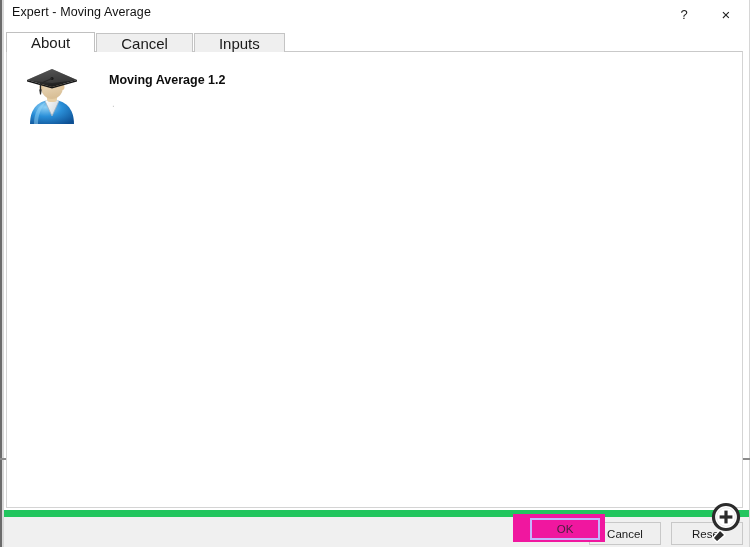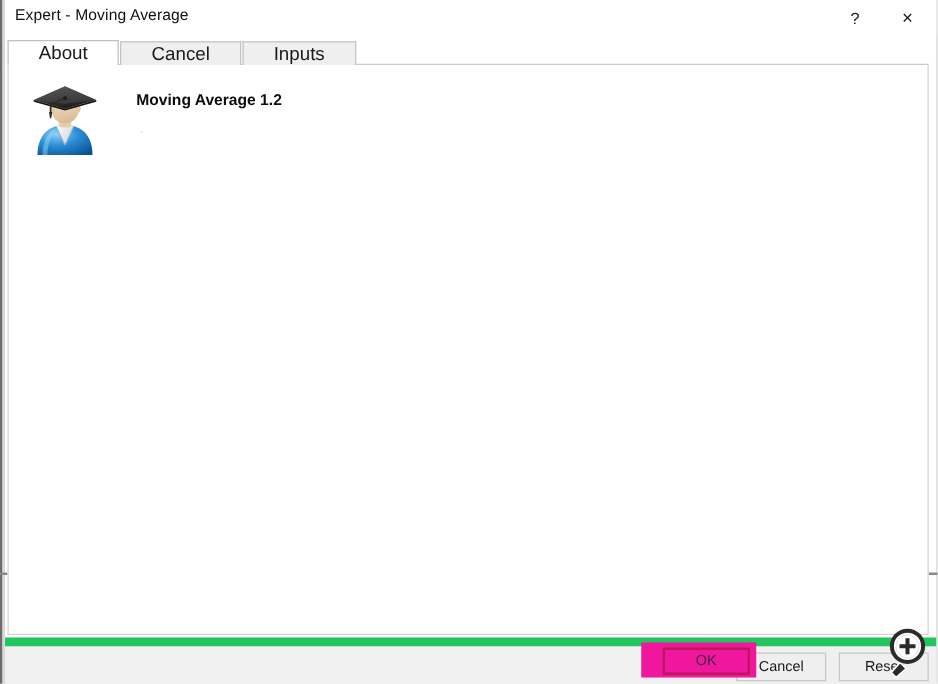--- a/index.html
+++ b/index.html
@@ -202,21 +202,21 @@
     font-size: 11.5px;
     font-family: "Liberation Sans", sans-serif;
     display: flex;
     align-items: center;
     justify-content: center;
     margin-left: 10px;
     cursor: default;
     white-space: nowrap;
   }
   .dlg-btn.primary {
-    border: 2px solid #be185d;
+    border: 2px solid #c4b5fd;
     background: transparent;
     color: #4a2040;
     width: 70px;
     height: 22px;
     text-align: center;
   }
 
   
   .ok-highlight {
     position: absolute;

